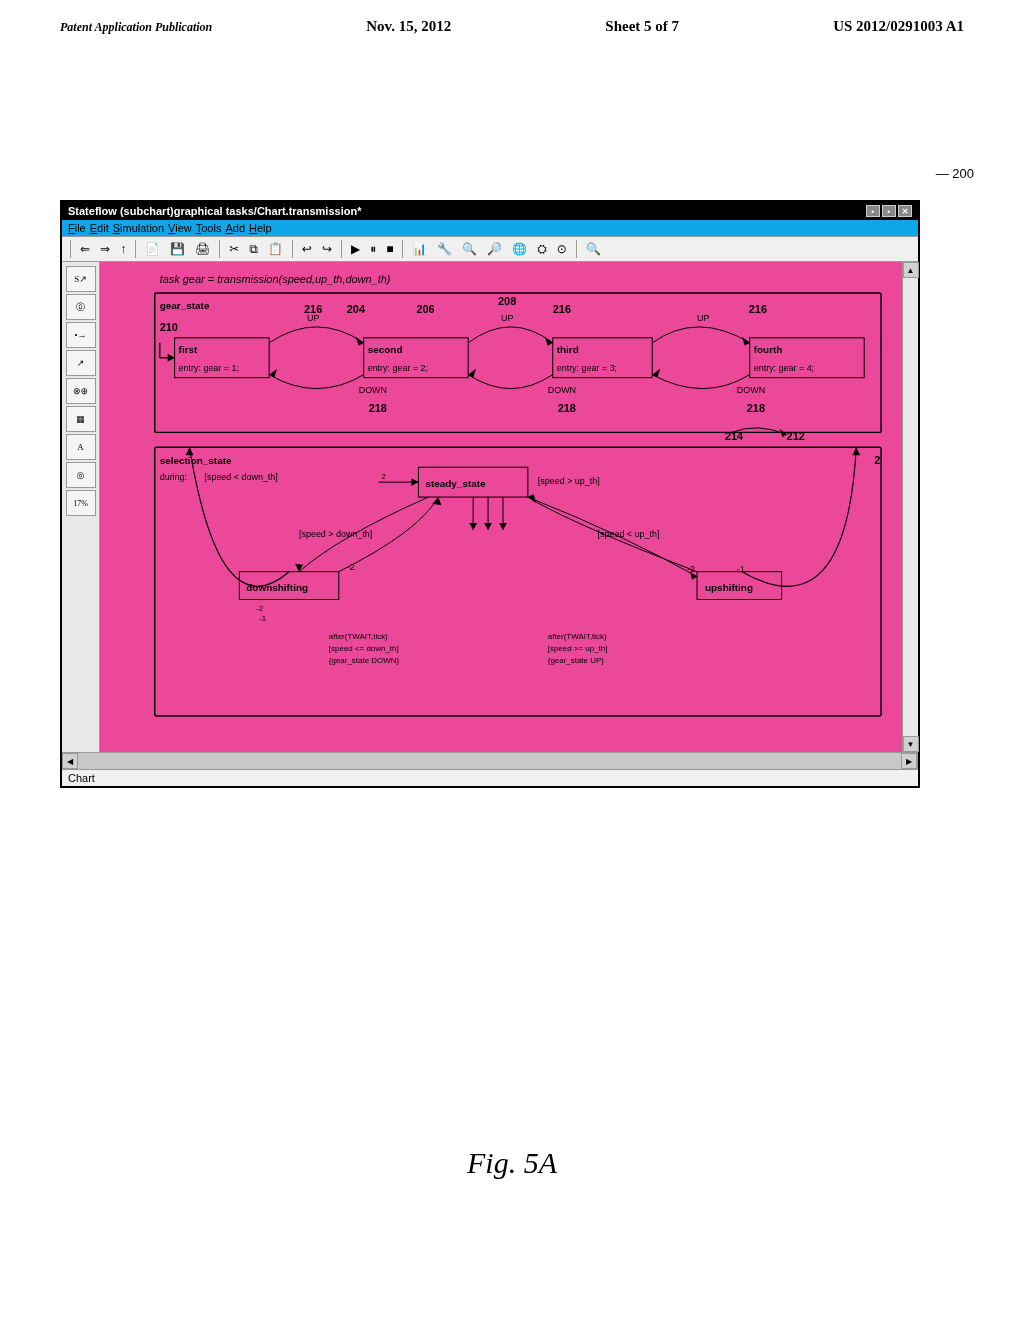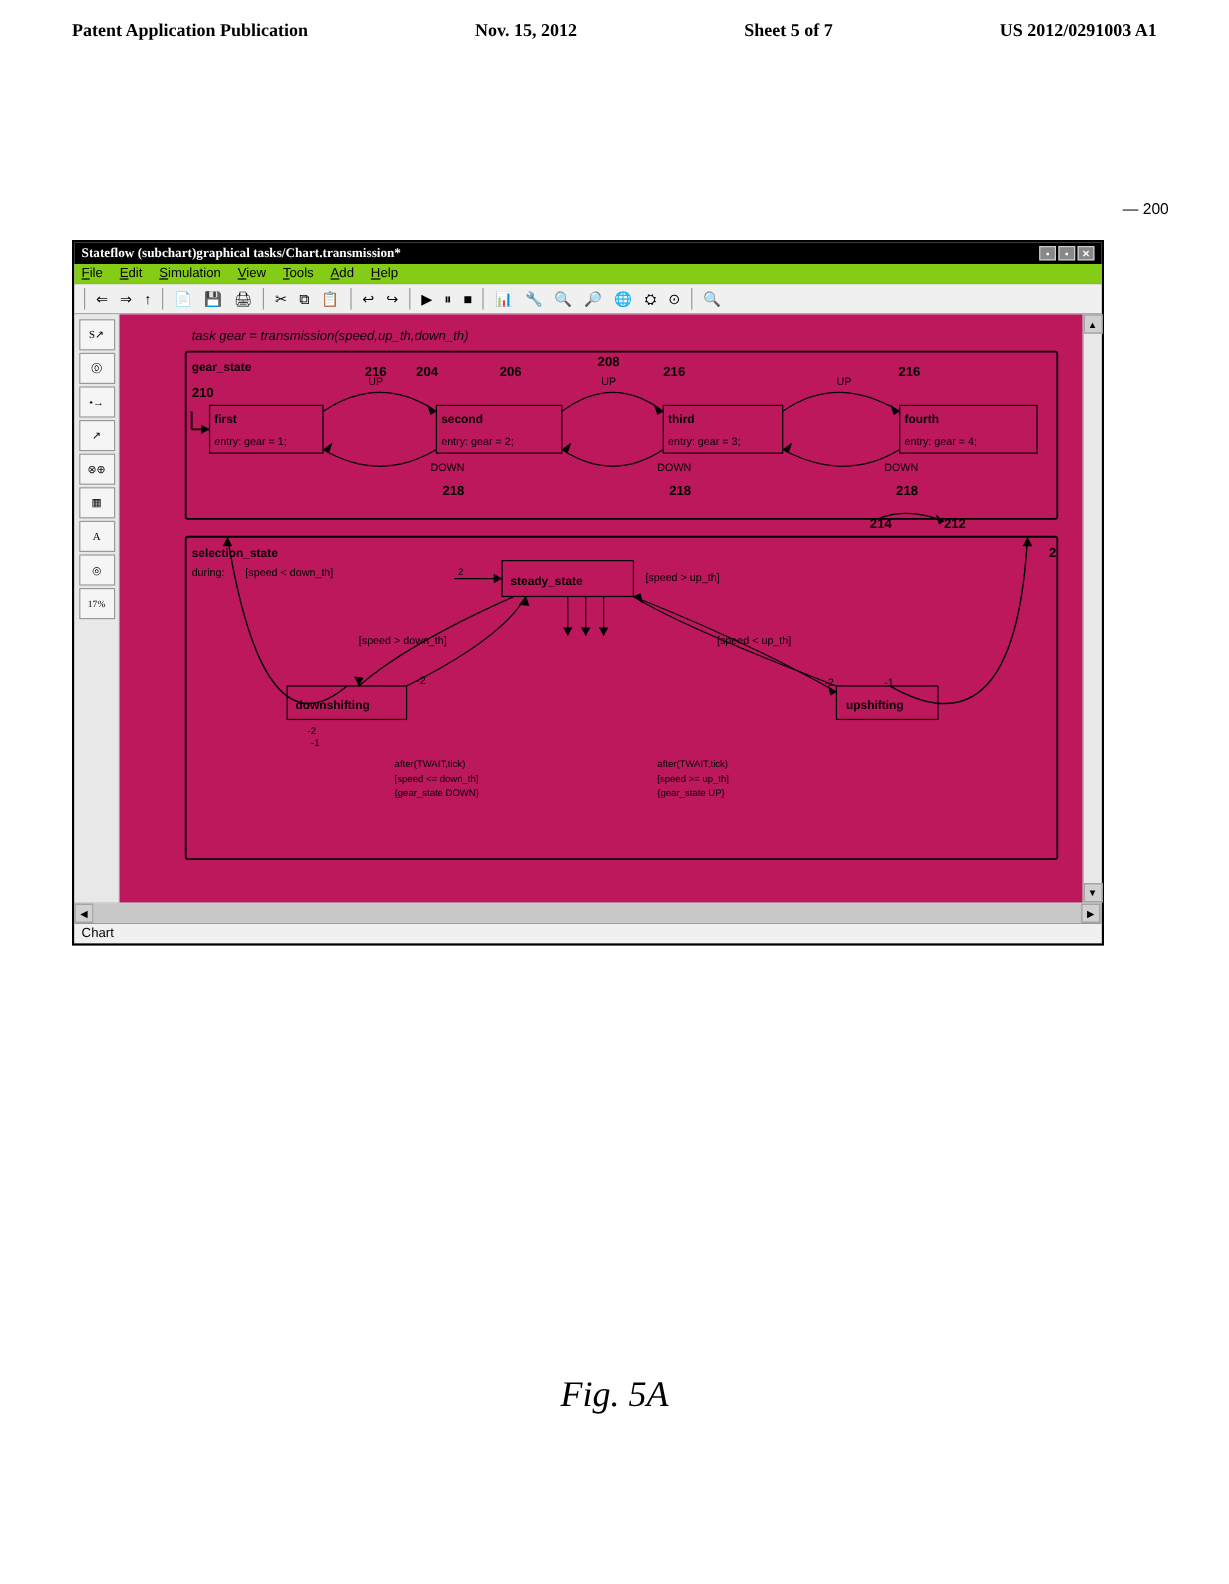--- a/index.html
+++ b/index.html
@@ -13,22 +13,23 @@
     }
 
     
     .header {
       display: flex;
       justify-content: space-between;
       align-items: baseline;
       padding: 18px 60px 0 60px;
     }
     .header-left {
-      font-size: 15px;
+      font-size: 12px;
       font-weight: bold;
+      font-style: italic;
     }
     .header-center {
       font-size: 15px;
       font-weight: bold;
     }
     .header-sheet {
       font-size: 15px;
       font-weight: bold;
       text-align: center;
     }
@@ -49,21 +50,21 @@
     .stateflow-window {
       border: 2px solid #000;
       width: 860px;
       position: relative;
     }
 
     .sf-titlebar {
       background: #000;
       color: #fff;
       font-size: 12px;
-      font-family: Liberation Serif, serif;
+      font-family: Liberation Sans, sans-serif;
       font-weight: bold;
       padding: 3px 6px;
       display: flex;
       justify-content: space-between;
       align-items: center;
     }
     .sf-titlebar-title {
       font-size: 11px;
     }
     .sf-titlebar-buttons {
@@ -78,27 +79,27 @@
       width: 14px;
       height: 12px;
       display: flex;
       align-items: center;
       justify-content: center;
       font-size: 8px;
       cursor: pointer;
     }
 
     .sf-menubar {
-      background: #84cc16;
+      background: #0ea5e9;
       border-bottom: 1px solid #999;
       font-size: 11px;
       font-family: Arial, sans-serif;
       padding: 2px 6px;
       display: flex;
-      gap: 14px;
+      gap: 4px;
     }
     .sf-menubar span {
       cursor: pointer;
     }
     .sf-menubar span u { text-decoration: underline; }
 
     .sf-toolbar {
       background: #f0f0f0;
       border-bottom: 1px solid #999;
       padding: 3px 6px;
@@ -143,21 +144,21 @@
       background: #f5f5f5;
       display: flex;
       align-items: center;
       justify-content: center;
       font-size: 11px;
       cursor: pointer;
     }
 
     .sf-canvas {
       flex: 1;
-      background: #be185d;
+      background: #ec4899;
       position: relative;
       overflow: hidden;
     }
 
     .sf-scrollbar-right {
       width: 16px;
       background: #e8e8e8;
       border-left: 1px solid #999;
       display: flex;
       flex-direction: column;

